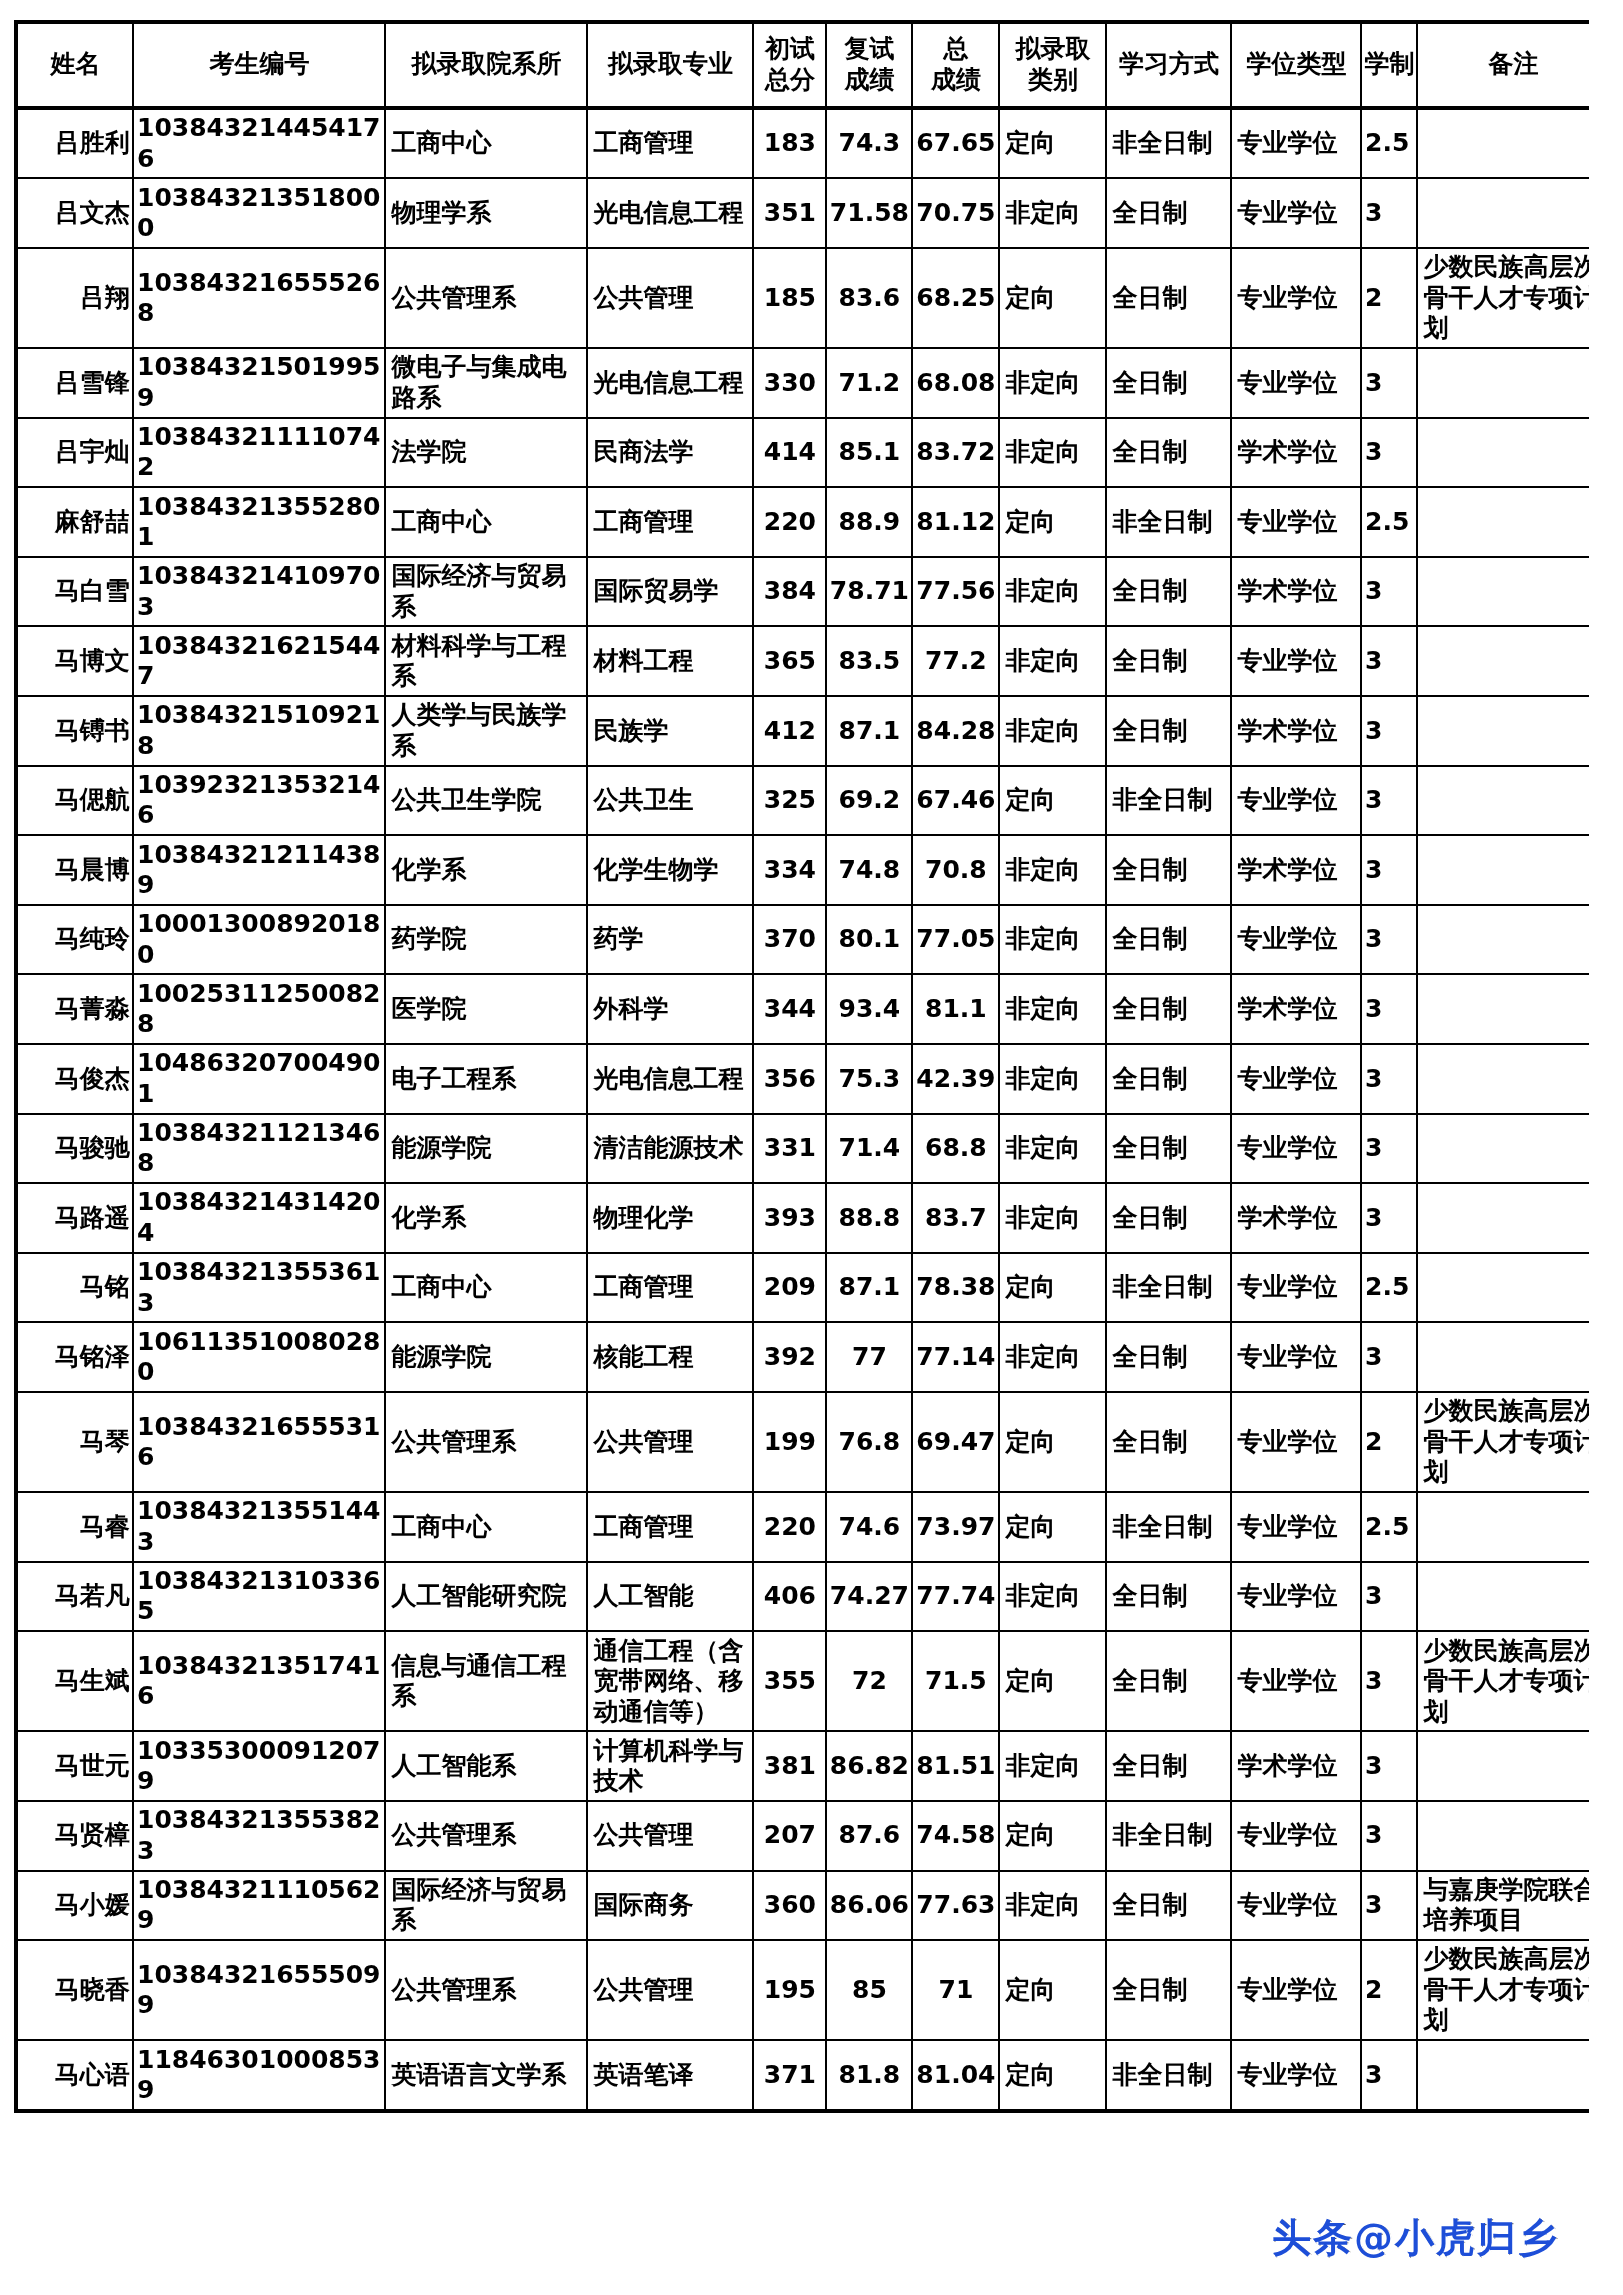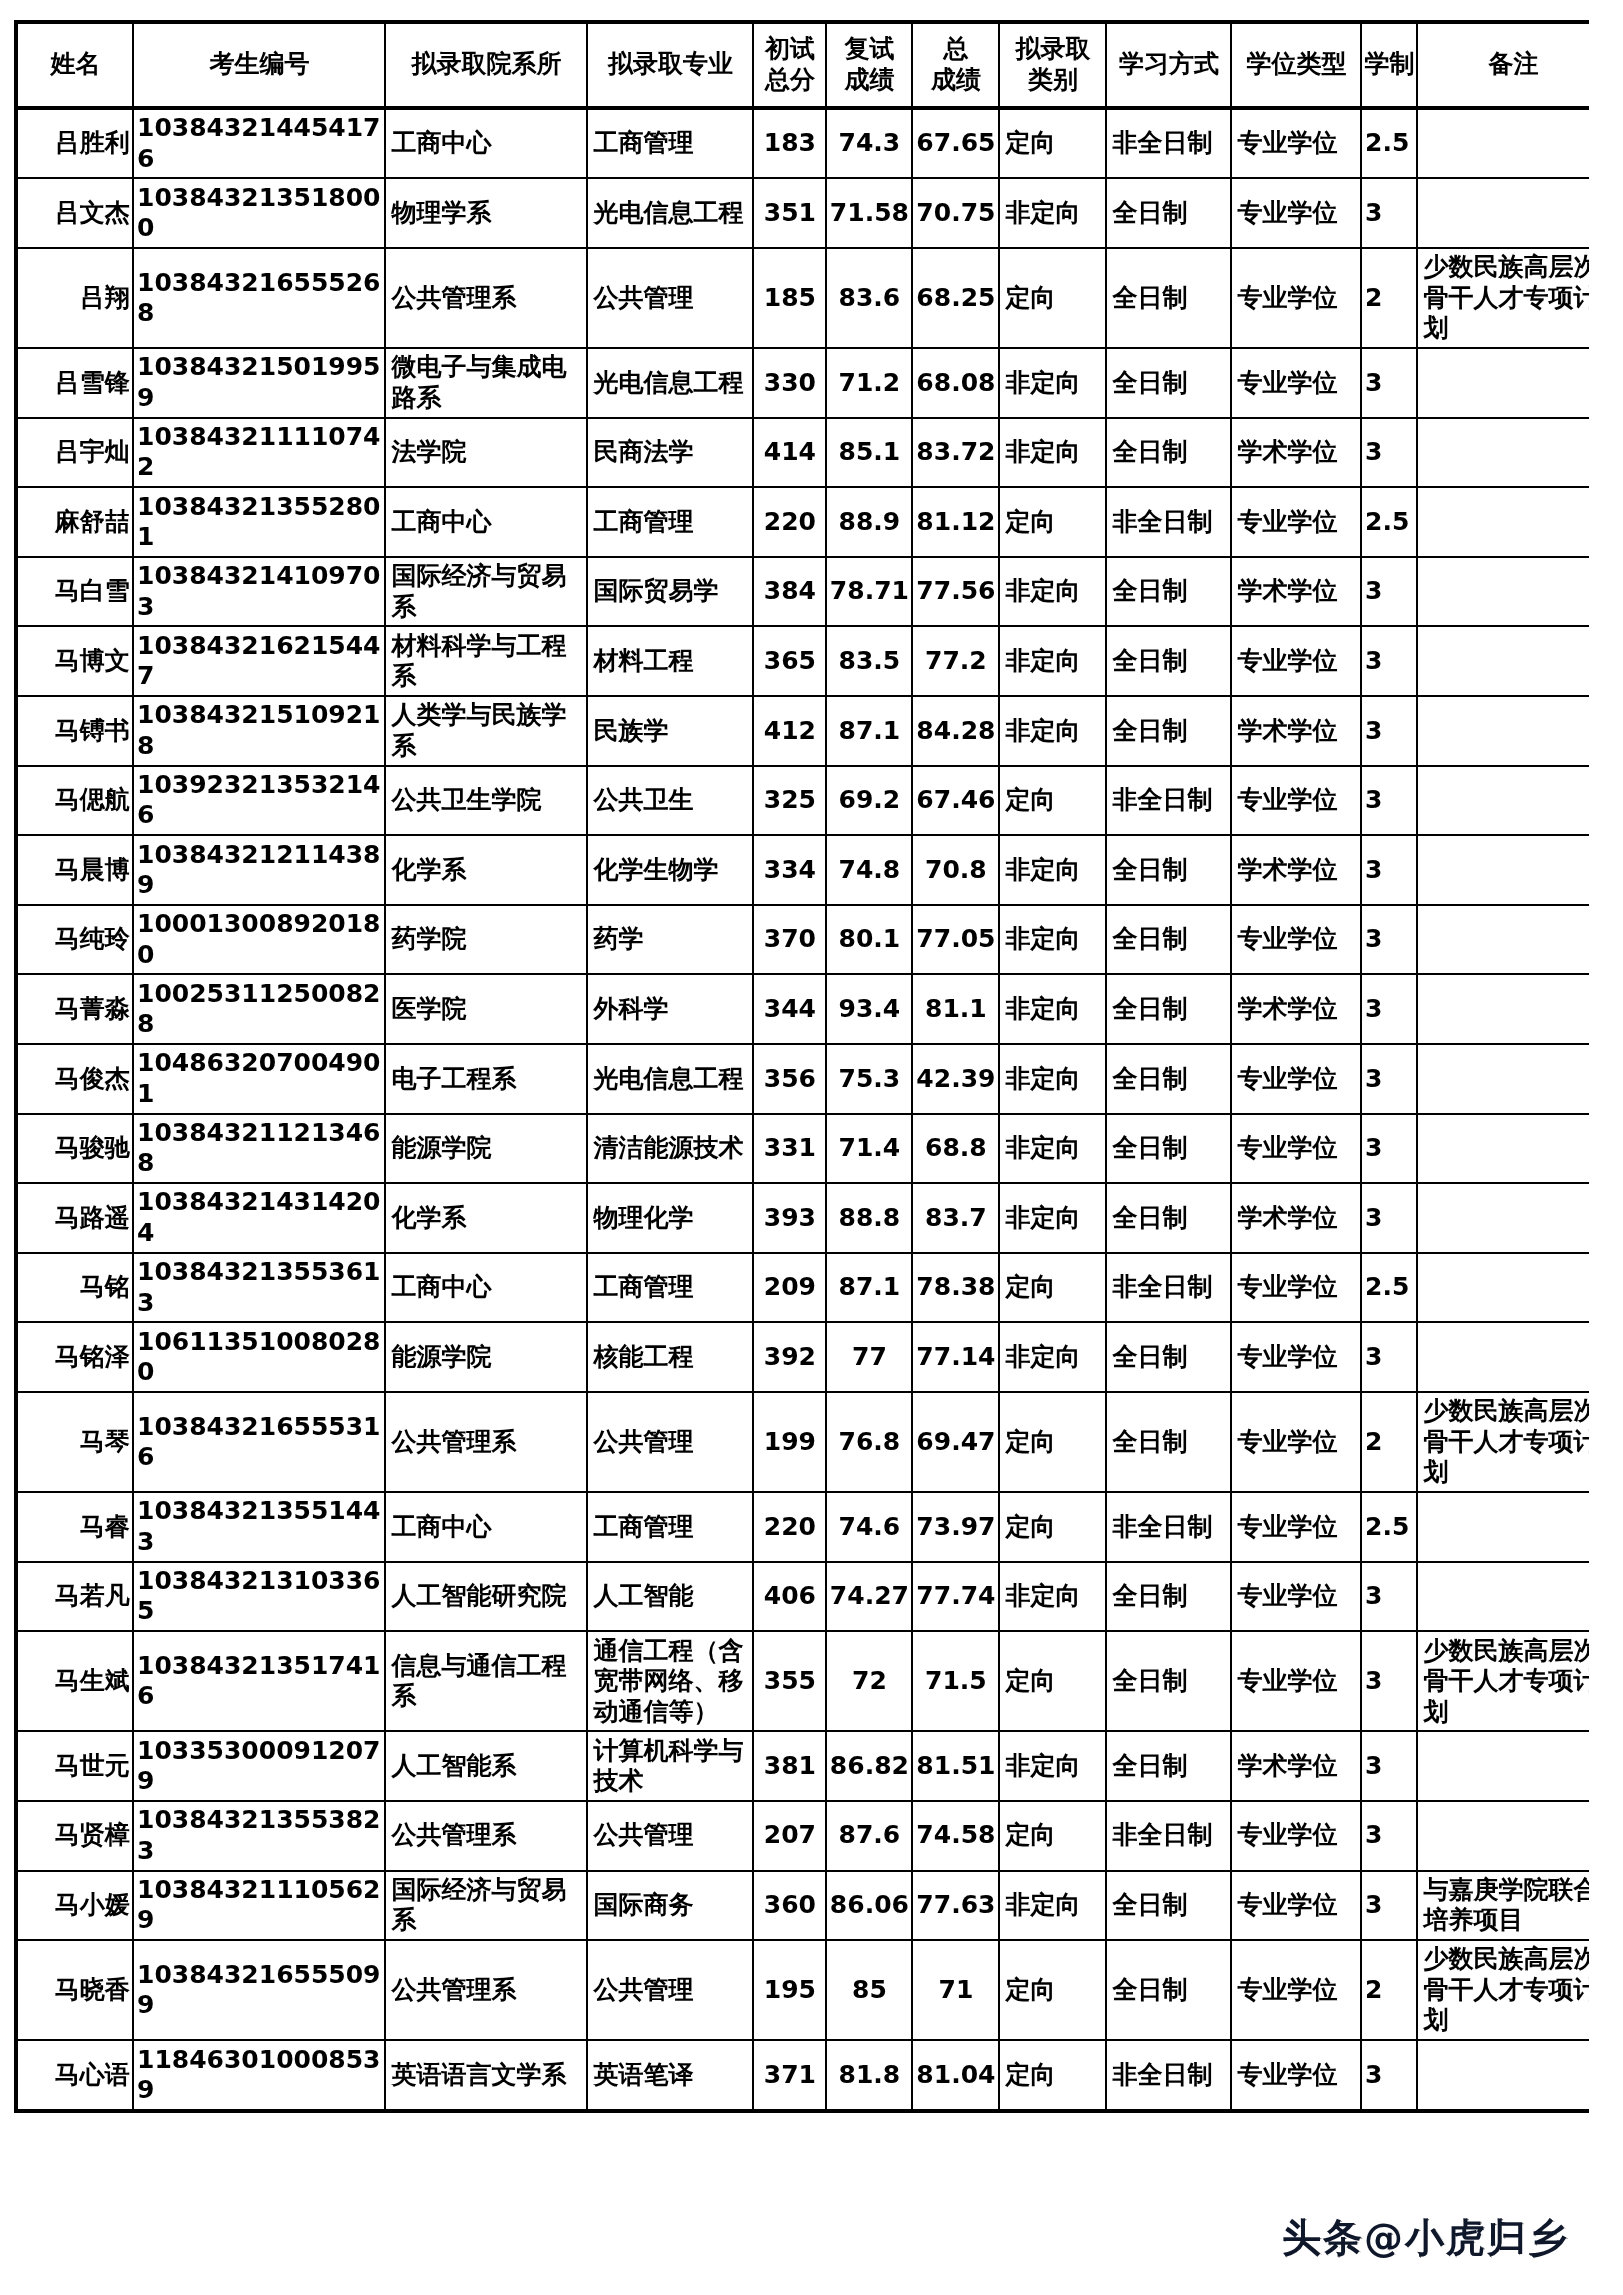--- a/index.html
+++ b/index.html
@@ -46,25 +46,25 @@
   table.admission td { height: 33px; }
   
   table.admission td:nth-child(5),
   table.admission td:nth-child(6),
   table.admission td:nth-child(7) { text-align: center; padding: 3.3px 1.3px; }
   table.admission td:nth-child(1) { padding: 3.3px 2.6px; text-align: right; }
   table.admission td:nth-child(2) { padding: 3.3px 2.6px; }
   table.admission td:nth-child(11) { padding: 3.3px 2.6px; }
   .watermark {
     position: absolute;
-    right: 20px;
+    right: 30px;
     top: 2211px;
     font-size: 39px;
     font-weight: bold;
-    color: #0f172a;
+    color: #1d4ed8;
     letter-spacing: 2px;
     text-shadow: 2px 2px 0 #ffffff, 1.3px 1.3px 0 #555555;
     font-family: "DejaVu Sans", sans-serif;
   }
 </style>
 </head>
 <body>
 
 <div class="page">
 

